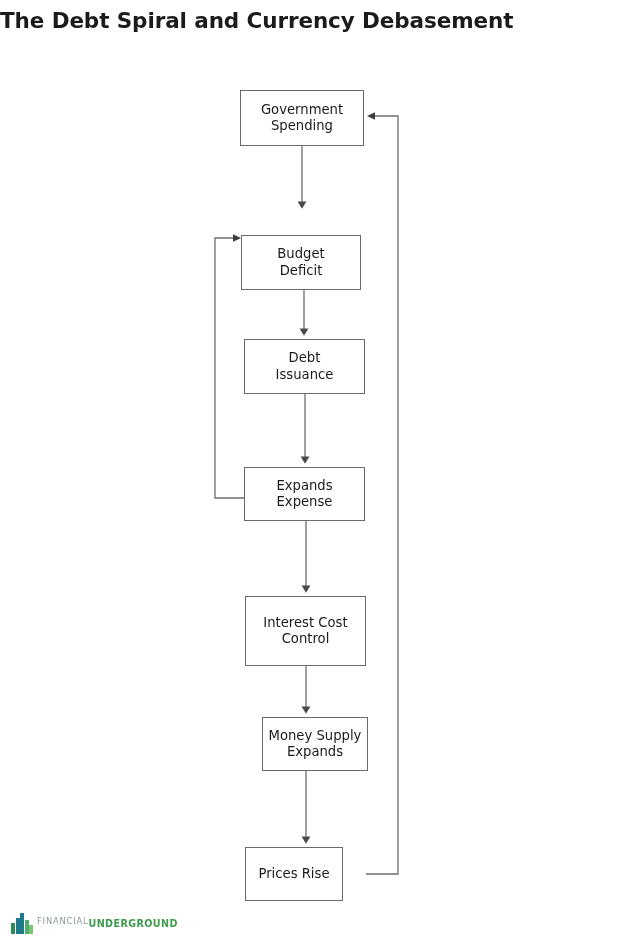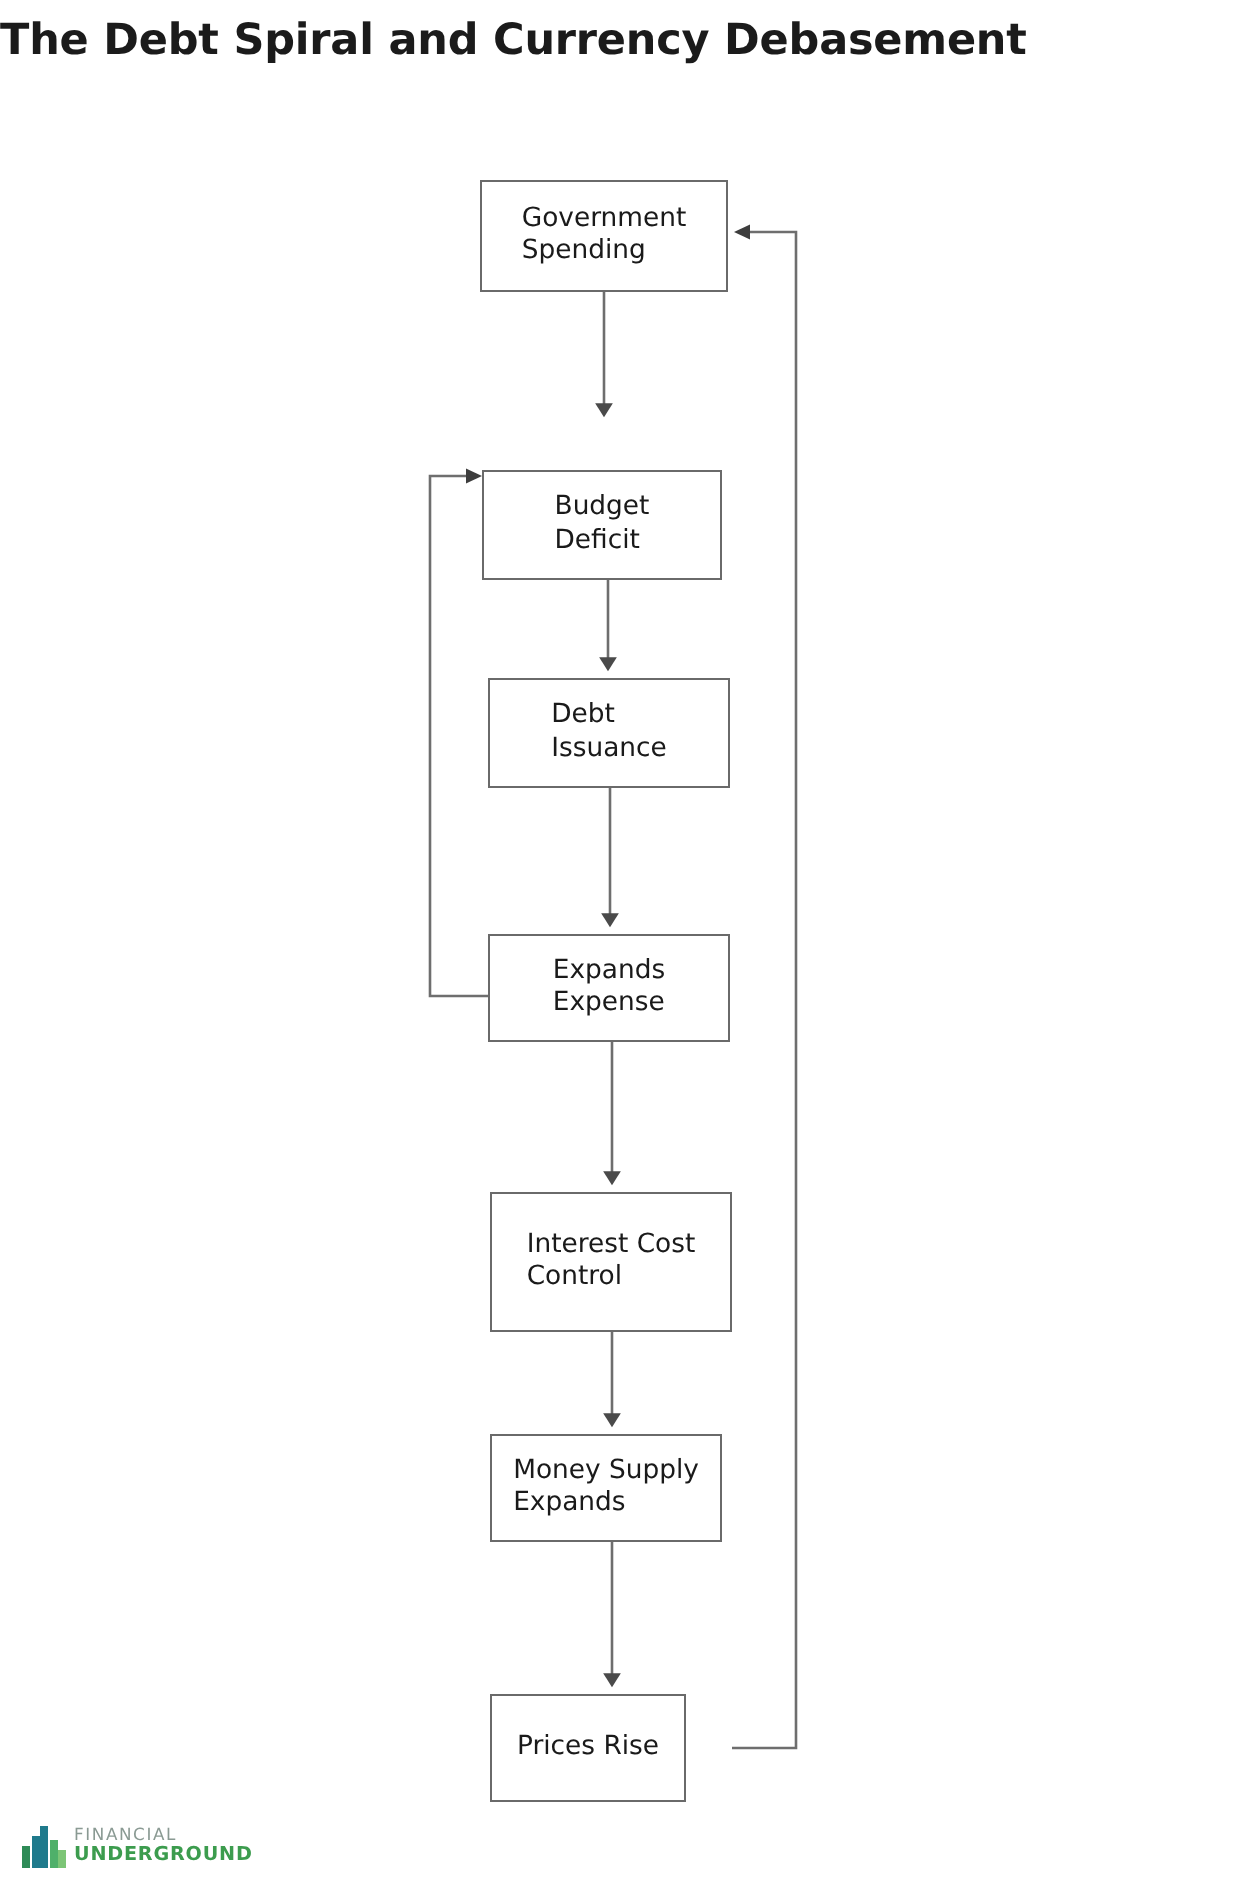--- a/index.html
+++ b/index.html
@@ -39,21 +39,21 @@
     position: absolute;
     box-sizing: border-box;
     border: 1.4px solid #6a6a6a;
     background: #ffffff;
     color: #1a1a1a;
     font-size: 13.2px;
     line-height: 16.5px;
     display: flex;
     align-items: center;
     justify-content: center;
-    text-align: left;
+    text-align: center;
     white-space: pre-line;
     font-family: "DejaVu Sans", "Liberation Sans", sans-serif;
   }
 
   
   #brand-logo {
     position: absolute;
     left: 11px;
     top: 909px;
     width: 120px;
@@ -68,21 +68,21 @@
     position: relative;
     flex: 0 0 auto;
   }
   #brand-mark i {
     position: absolute;
     bottom: 0;
     display: block;
   }
   #brand-text {
     display: flex;
-    flex-direction: column;
+    flex-direction: row;
     justify-content: center;
     line-height: 1;
   }
   #brand-line-1 {
     font-size: 8.4px;
     letter-spacing: 0.8px;
     color: #8a9a93;
     font-weight: normal;
     font-family: "DejaVu Sans", "Liberation Sans", sans-serif;
   }
@@ -145,21 +145,21 @@
 
 <div class="flow-node" style="left:244px; top:339px; width:121px; height:55px;">Debt
 Issuance</div>
 
 <div class="flow-node" style="left:244px; top:467px; width:121px; height:54px;">Expands
 Expense</div>
 
 <div class="flow-node" style="left:245px; top:596px; width:121px; height:70px;">Interest Cost
 Control</div>
 
-<div class="flow-node" style="left:245px; top:717px; width:116px; height:54px;">Money Supply
+<div class="flow-node" style="left:262px; top:717px; width:106px; height:54px;">Money Supply
 Expands</div>
 
 <div class="flow-node" style="left:245px; top:847px; width:98px; height:54px;">Prices Rise</div>
 
 <div id="brand-logo">
   <div id="brand-mark">
     <i style="left:0px;  width:4px;  height:11px; background:#2e8b57;"></i>
     <i style="left:4.5px;width:4px;  height:16px; background:#1f7a8c;"></i>
     <i style="left:9px;  width:4px;  height:21px; background:#1f7a8c;"></i>
     <i style="left:13.5px;width:4px; height:14px; background:#4fb06a;"></i>

